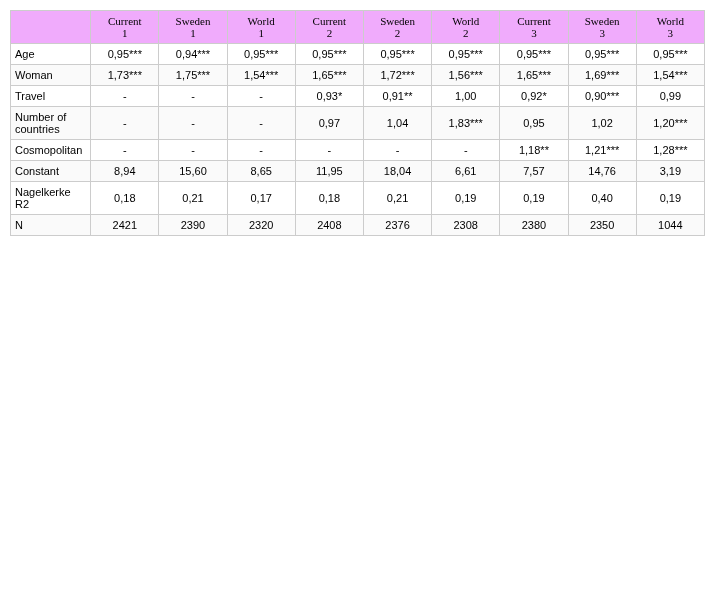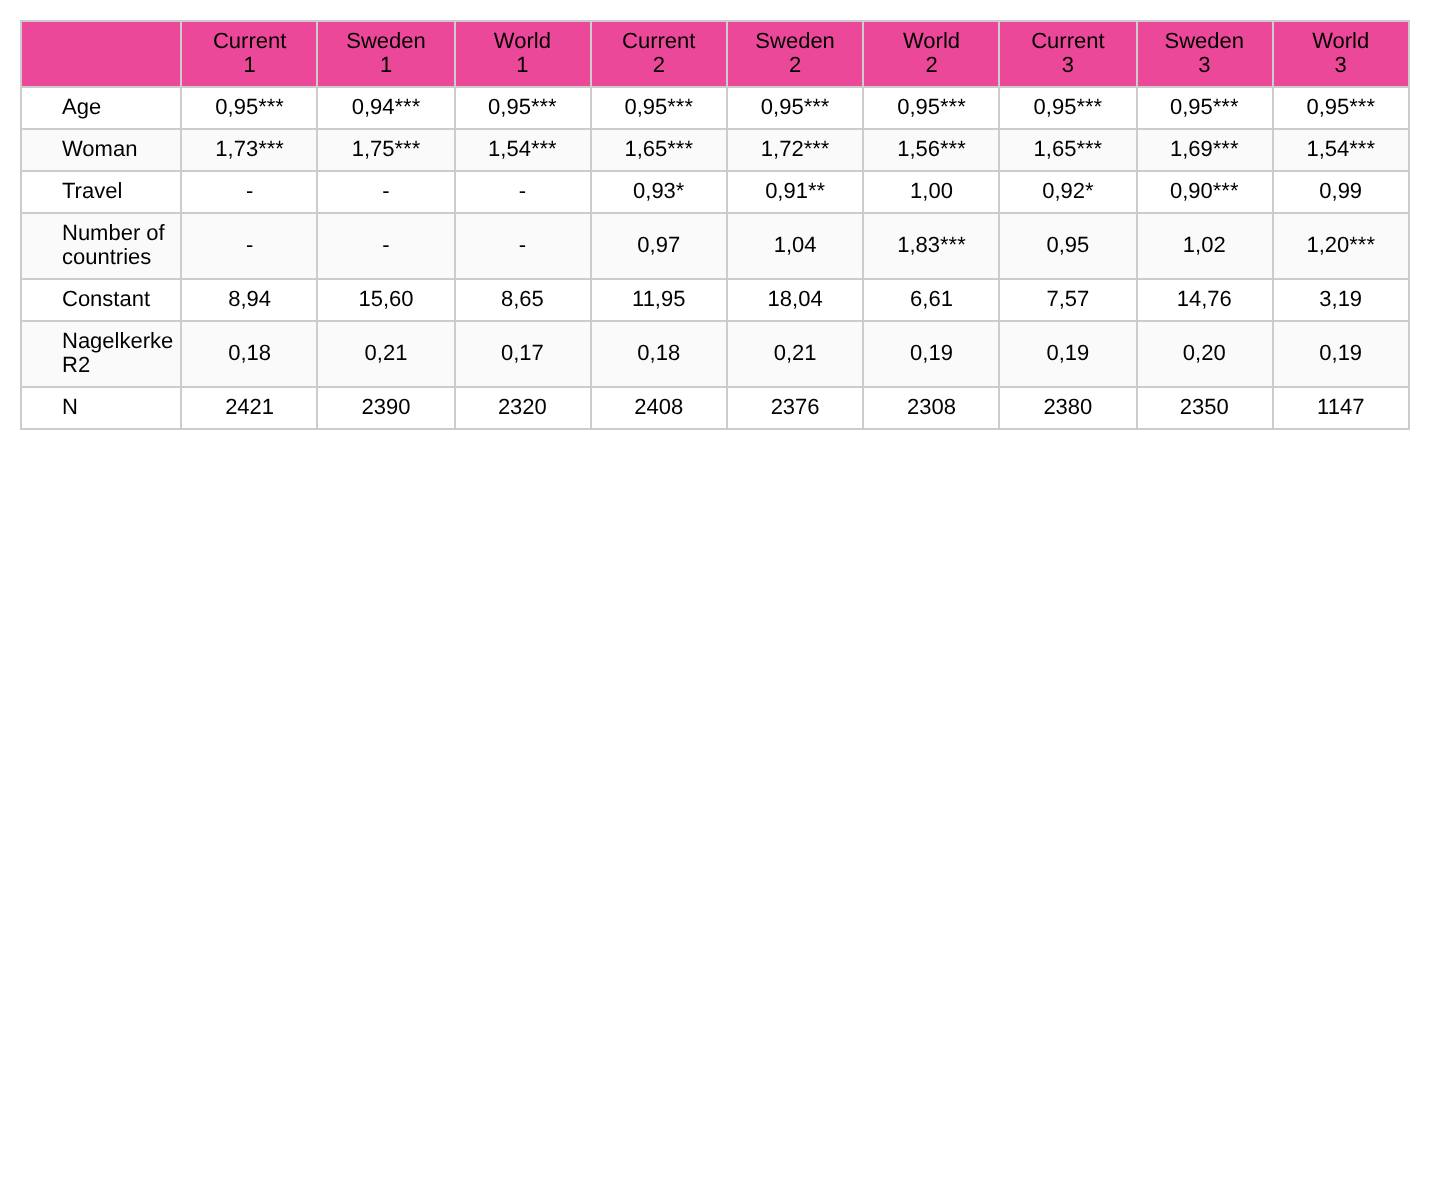--- a/index.html
+++ b/index.html
@@ -22,30 +22,31 @@
       text-align: center;
       vertical-align: middle;
       word-wrap: break-word;
     }
     th {
       font-weight: normal;
       background: #fff;
     }
     td:first-child, th:first-child {
       text-align: left;
-      padding-left: 20px;
+      padding-left: 4px;
     }
     tr:nth-child(even) td {
       background: #fafafa;
     }
     tr:nth-child(odd) td {
       background: #fff;
     }
     thead tr th {
-      background: #ec4899;
+      background: #f0abfc;
+      font-family: Liberation Serif, serif;
     }
   </style>
 </head>
 <body>
 
 <table>
   <thead>
     <tr id="header-row">
     <th style="width: 80px;"></th>
         <th style="width: 68px;">Current<br>1</th>
@@ -102,49 +103,61 @@
         <td>-</td>
         <td>-</td>
         <td>0,97</td>
         <td>1,04</td>
         <td>1,83***</td>
         <td>0,95</td>
         <td>1,02</td>
         <td>1,20***</td>
       </tr>
       <tr>
+        <td>Cosmopolitan</td>
+        <td>-</td>
+        <td>-</td>
+        <td>-</td>
+        <td>-</td>
+        <td>-</td>
+        <td>-</td>
+        <td>1,18**</td>
+        <td>1,21***</td>
+        <td>1,28***</td>
+      </tr>
+      <tr>
         <td>Constant</td>
         <td>8,94</td>
         <td>15,60</td>
         <td>8,65</td>
         <td>11,95</td>
         <td>18,04</td>
         <td>6,61</td>
         <td>7,57</td>
         <td>14,76</td>
         <td>3,19</td>
       </tr>
       <tr>
         <td>Nagelkerke R2</td>
         <td>0,18</td>
         <td>0,21</td>
         <td>0,17</td>
         <td>0,18</td>
         <td>0,21</td>
         <td>0,19</td>
         <td>0,19</td>
-        <td>0,20</td>
+        <td>0,40</td>
         <td>0,19</td>
       </tr>
       <tr>
         <td>N</td>
         <td>2421</td>
         <td>2390</td>
         <td>2320</td>
         <td>2408</td>
         <td>2376</td>
         <td>2308</td>
         <td>2380</td>
         <td>2350</td>
-        <td>1147</td>
+        <td>1044</td>
       </tr>
     </tbody>
 </table>
 
 </body></html>

